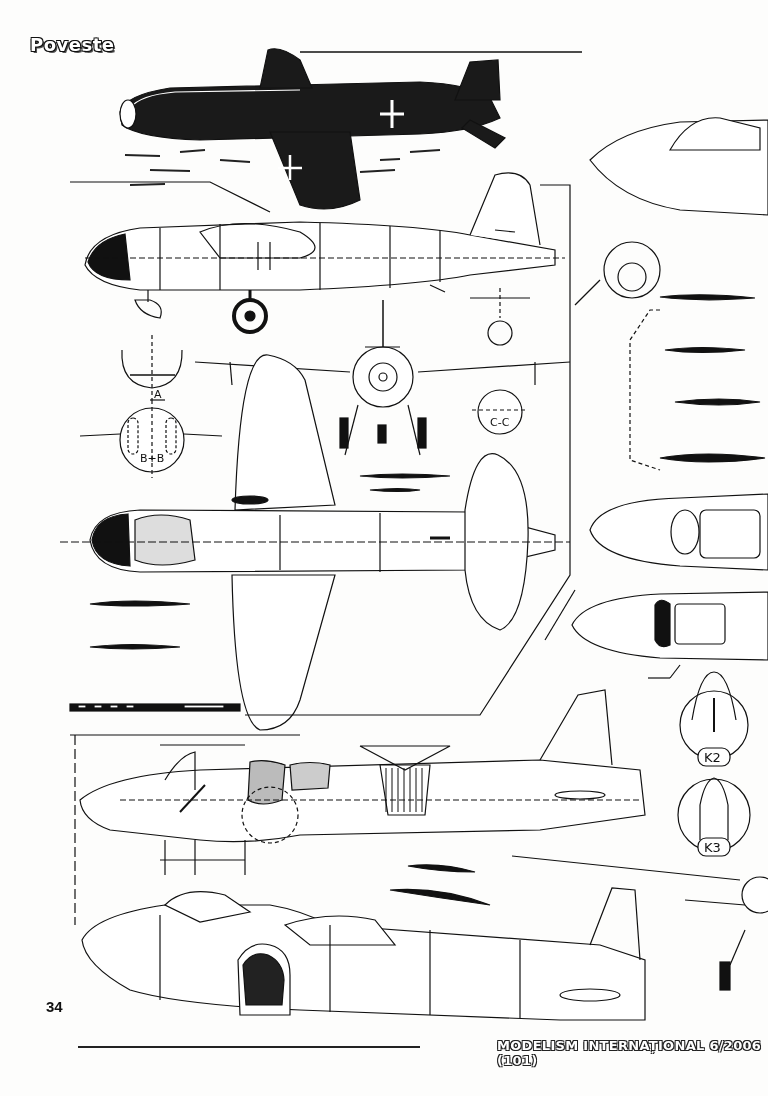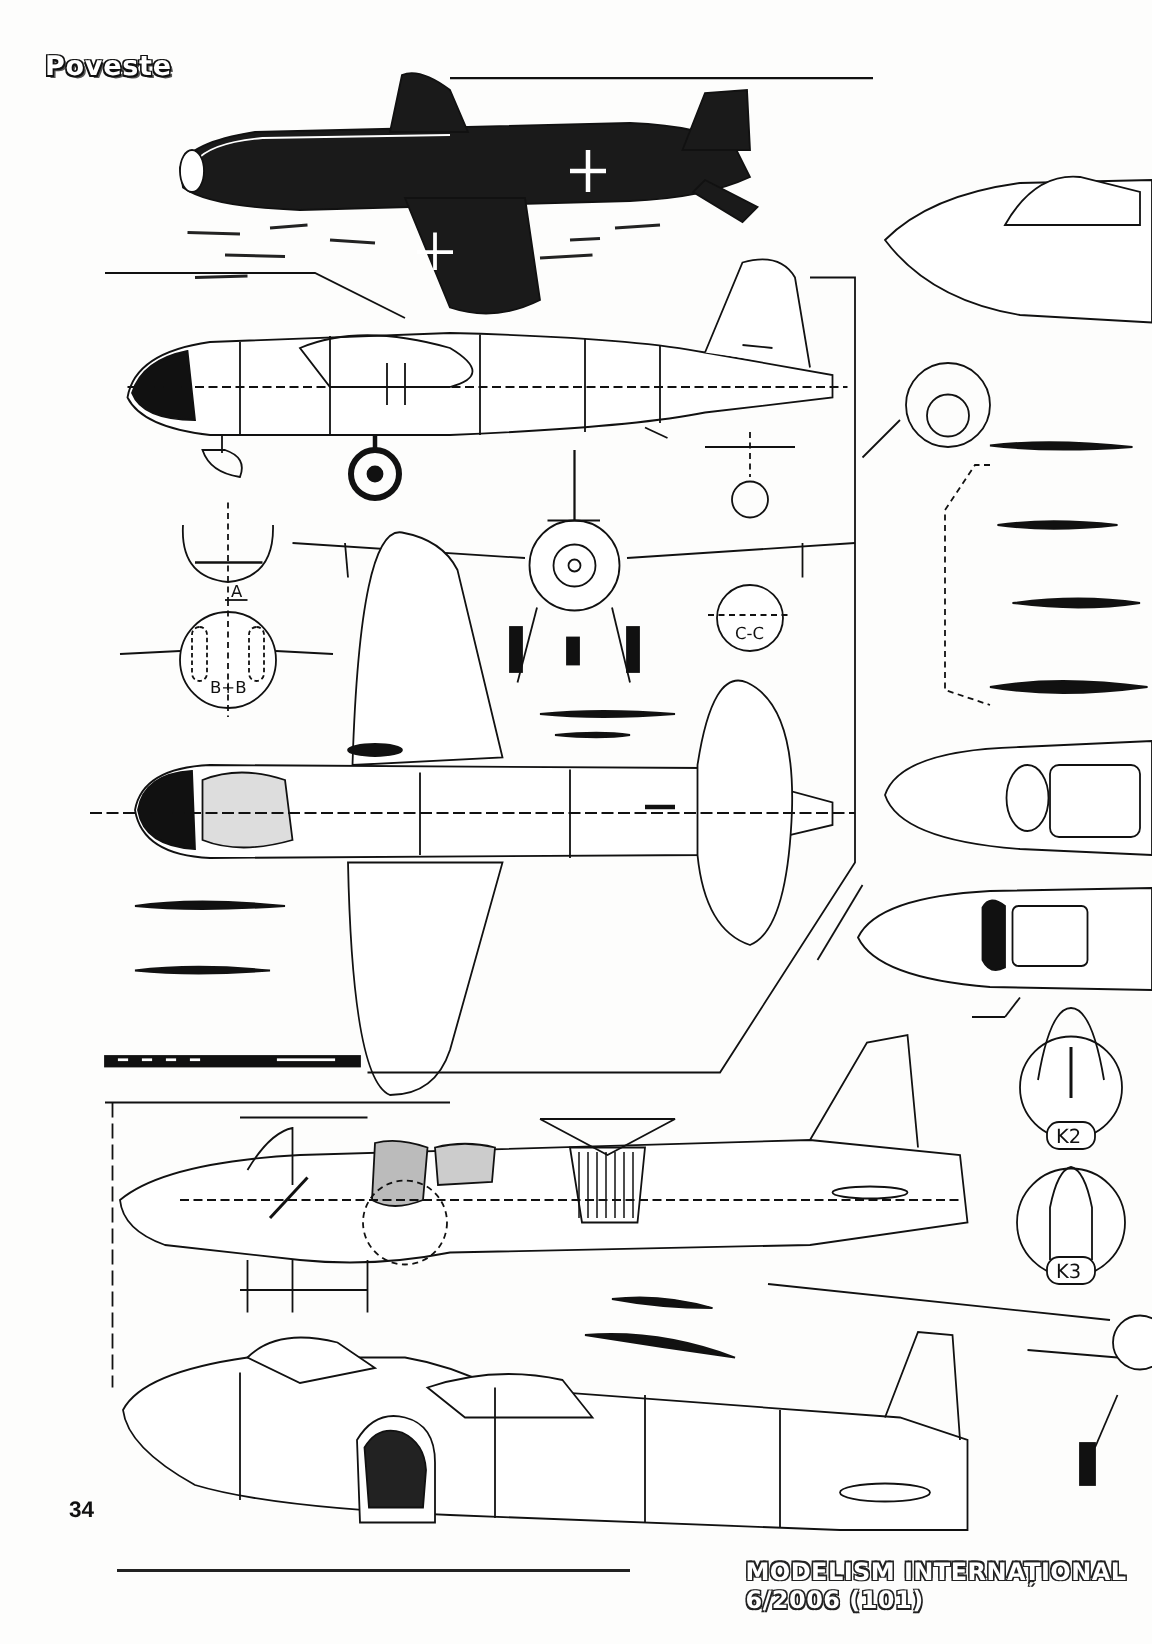--- a/index.html
+++ b/index.html
@@ -2,21 +2,21 @@
 <html><head>
 <meta charset="utf-8">
 <style>
   html,body{margin:0;padding:0;background:#fff;}
   body{width:768px;height:1096px;position:relative;overflow:hidden;font-family:"Liberation Sans",sans-serif;color:#111;}
   .page{position:absolute;left:0;top:0;width:768px;height:1096px;background:#fdfdfc;}
   .section-title{position:absolute;left:30px;top:6px;font-family:"DejaVu Sans",sans-serif;font-weight:bold;font-size:18px;color:#fff;letter-spacing:0.5px;
     text-shadow:-1px -1px 0 #111,1px -1px 0 #111,-1px 1px 0 #111,1px 1px 0 #111,2px 2px 0 #555;margin-top:28px;}
   .footer-page{position:absolute;left:46px;top:998px;font-family:"Liberation Sans",sans-serif;font-weight:bold;font-size:15px;color:#111;}
   .footer-rule{position:absolute;left:78px;top:1046px;width:342px;height:2px;background:#222;}
-  .footer-mag{position:absolute;left:452px;top:1038px;font-family:"DejaVu Sans",sans-serif;font-weight:bold;font-size:16px;color:#fff;letter-spacing:0.3px;
+  .footer-mag{position:absolute;left:452px;top:1038px;font-family:"DejaVu Sans",sans-serif;font-weight:bold;font-size:13px;color:#fff;letter-spacing:0.3px;
     text-shadow:-1px -1px 0 #222,1px -1px 0 #222,-1px 1px 0 #222,1px 1px 0 #222;padding-left:45px;}
   svg.drawing{position:absolute;left:0;top:0;}
   .lbl{font-family:"DejaVu Sans",sans-serif;font-size:11px;fill:#111;}
   .lbl-big{font-family:"DejaVu Sans",sans-serif;font-size:13px;fill:#111;}
 </style>
 </head>
 <body>
 
 <div class="page">
 

